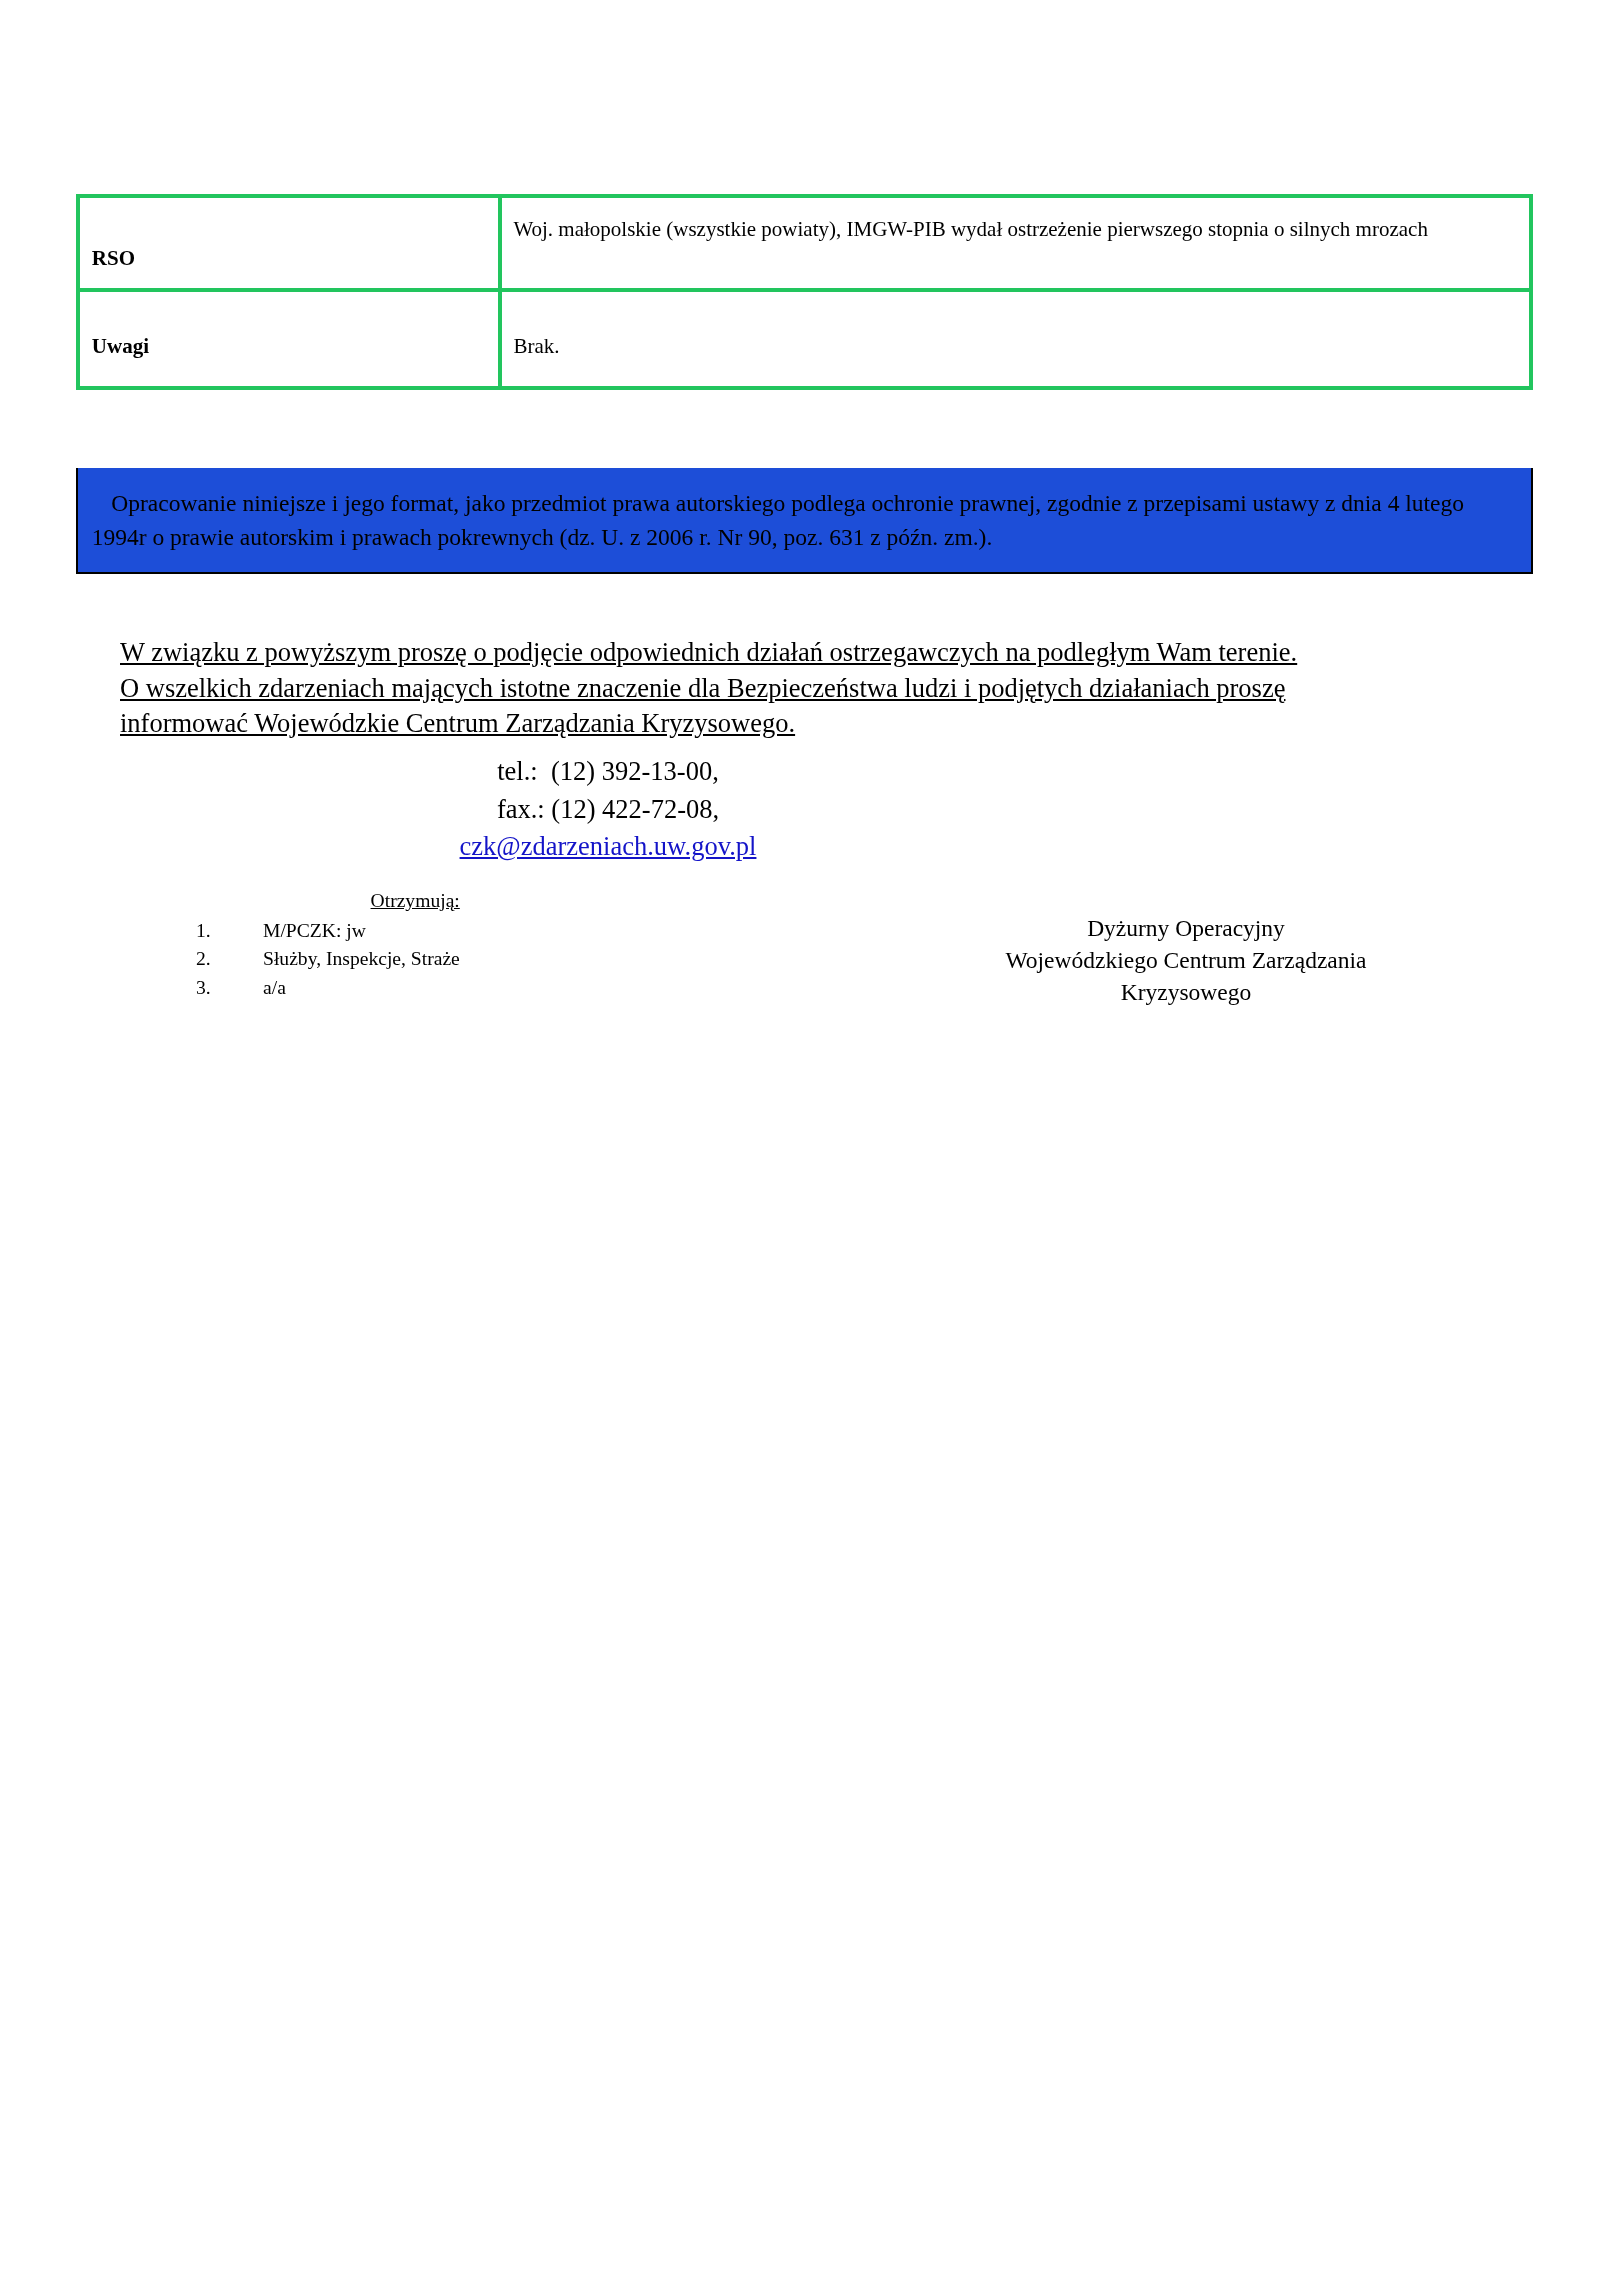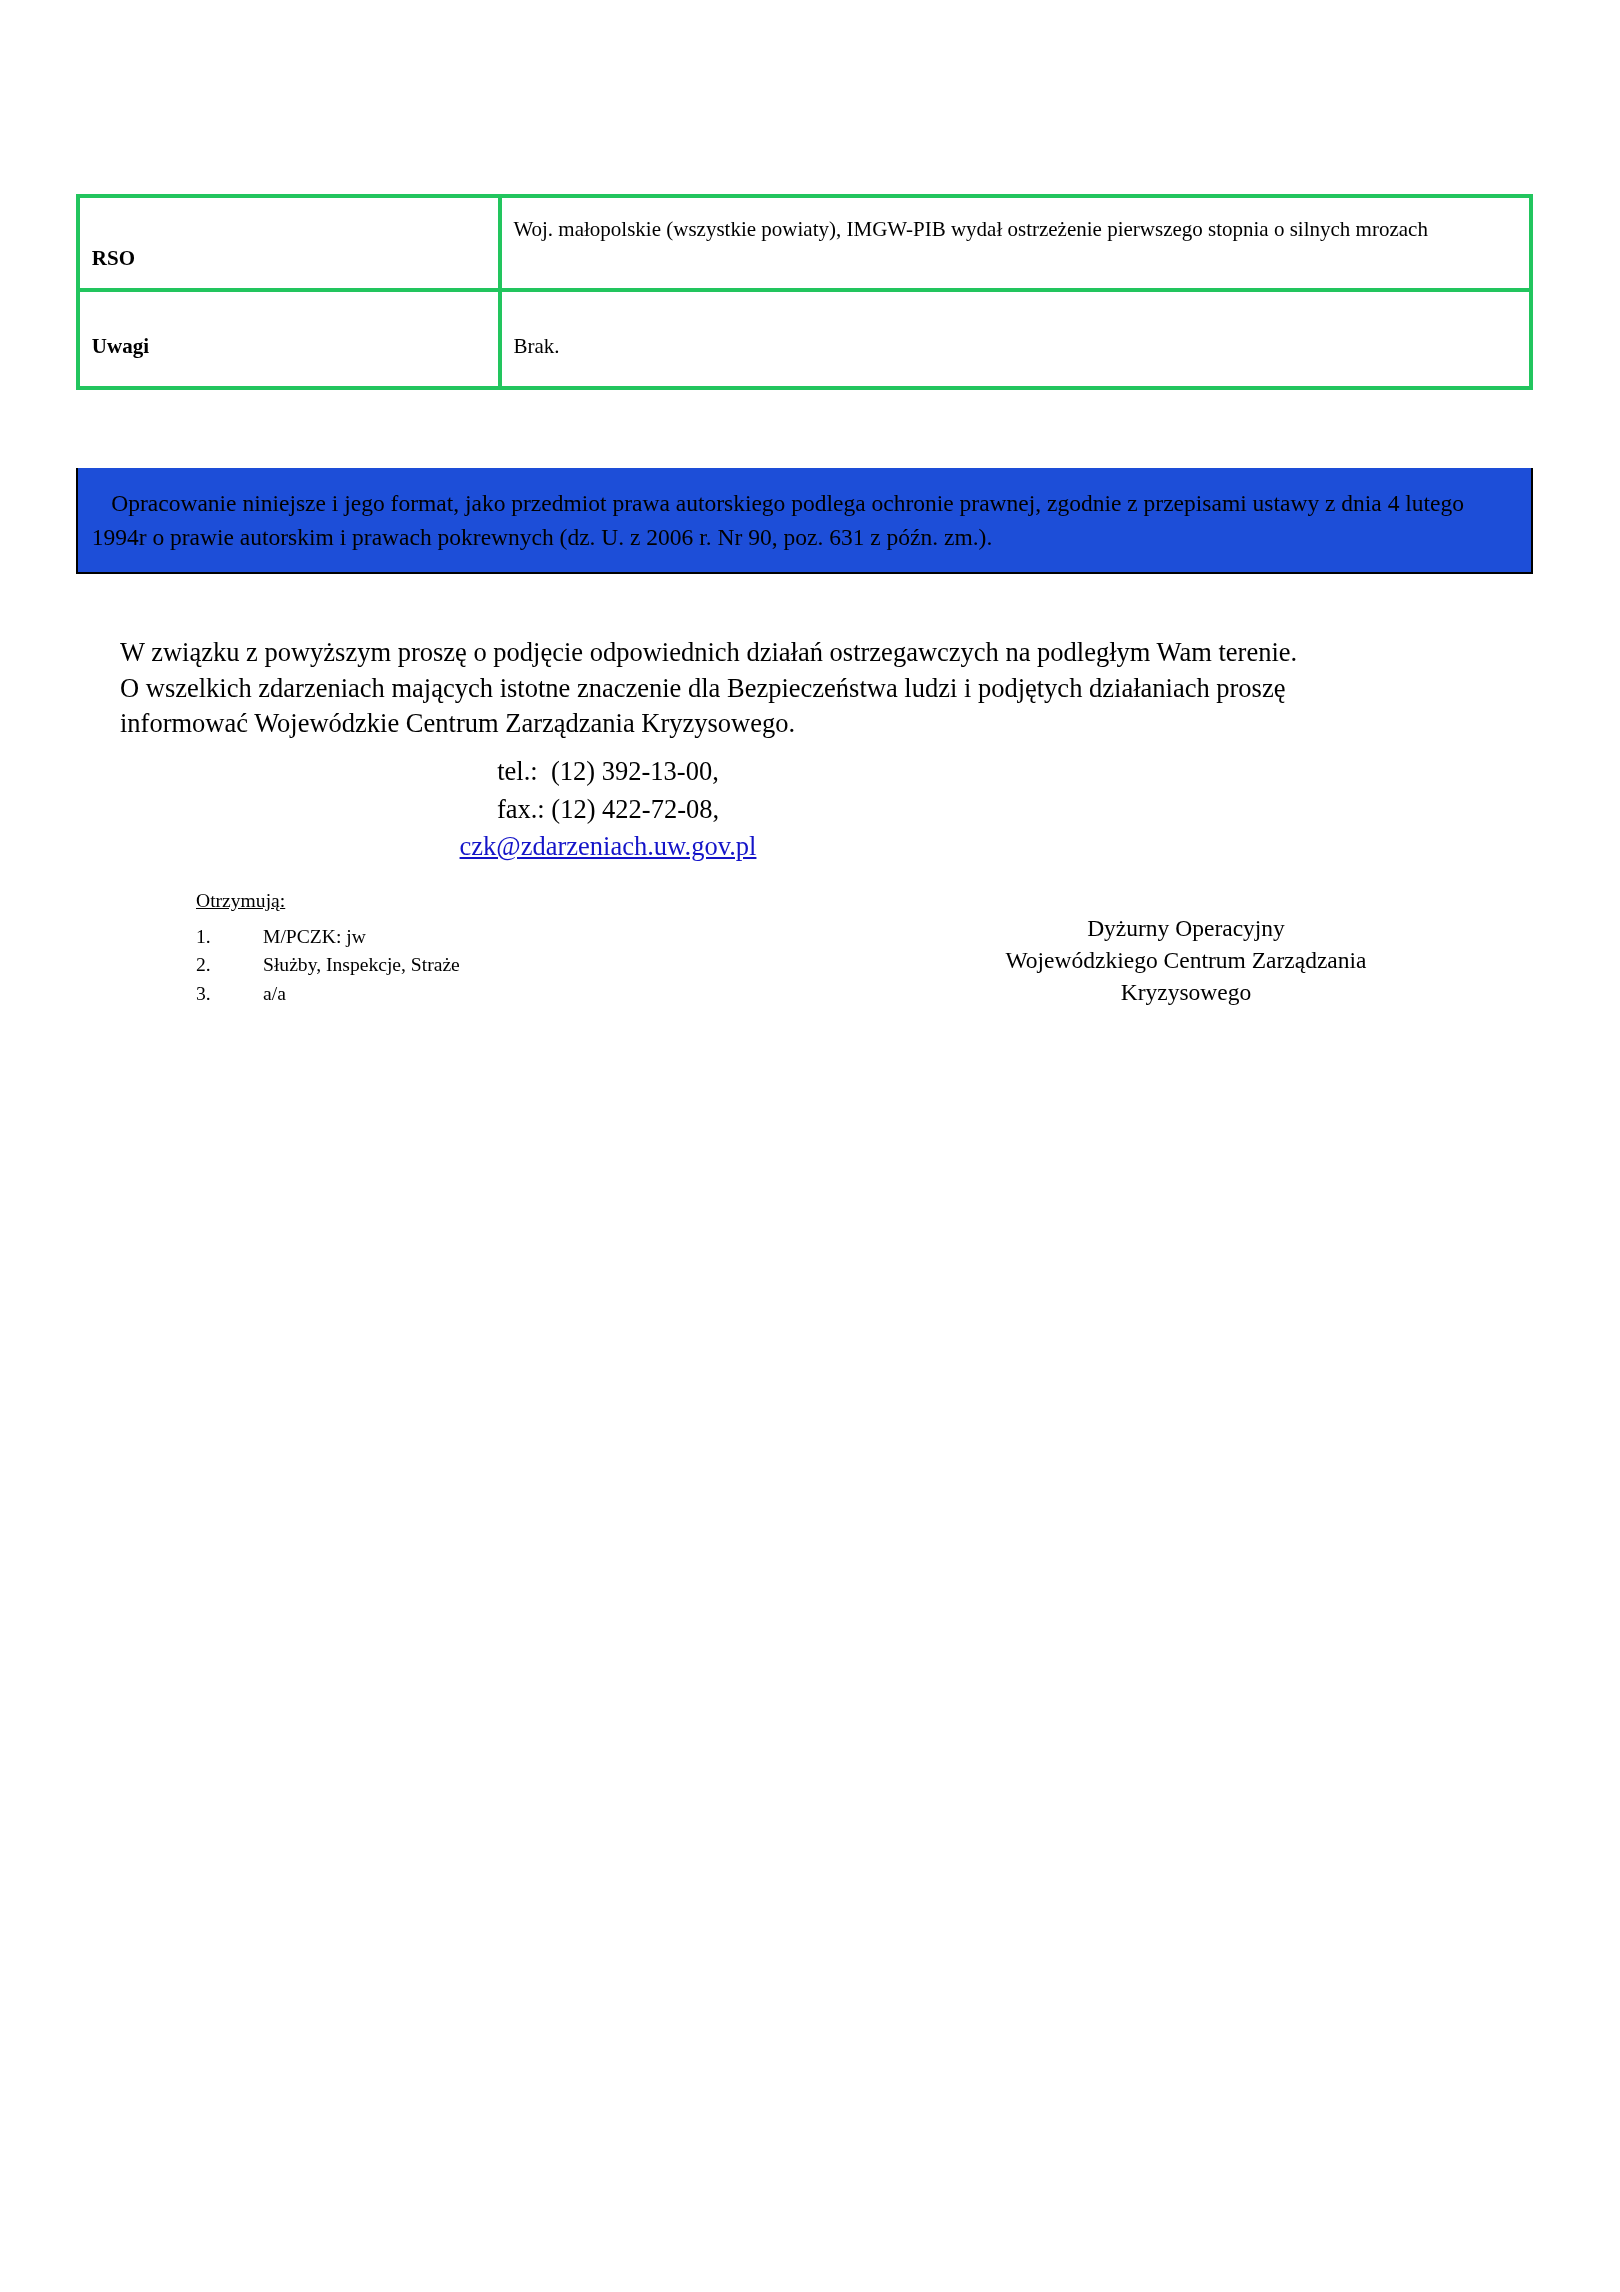--- a/index.html
+++ b/index.html
@@ -85,20 +85,21 @@
   }
 
   
   .body-par {
     position: absolute;
     left: 120px;
     top: 635px;
     width: 1392px;
     font-size: 26.5px;
     line-height: 1.34;
+    text-decoration: underline;
   }
   .body-par p {
     margin: 0;
   }
 
   
   .contact {
     position: absolute;
     left: 0;
     top: 753px;
@@ -122,21 +123,22 @@
   .recipients {
     position: absolute;
     left: 196px;
     top: 887px;
     font-size: 19.6px;
     line-height: 1.44;
   }
   .recipients .heading {
     text-decoration: underline;
     display: block;
-    margin-bottom: 8px;
+    margin-bottom: 2px;
+    text-align: right;
   }
   .recipients .row {
     display: block;
     white-space: nowrap;
   }
   .recipients .num {
     display: inline-block;
     width: 67px;
   }
 

